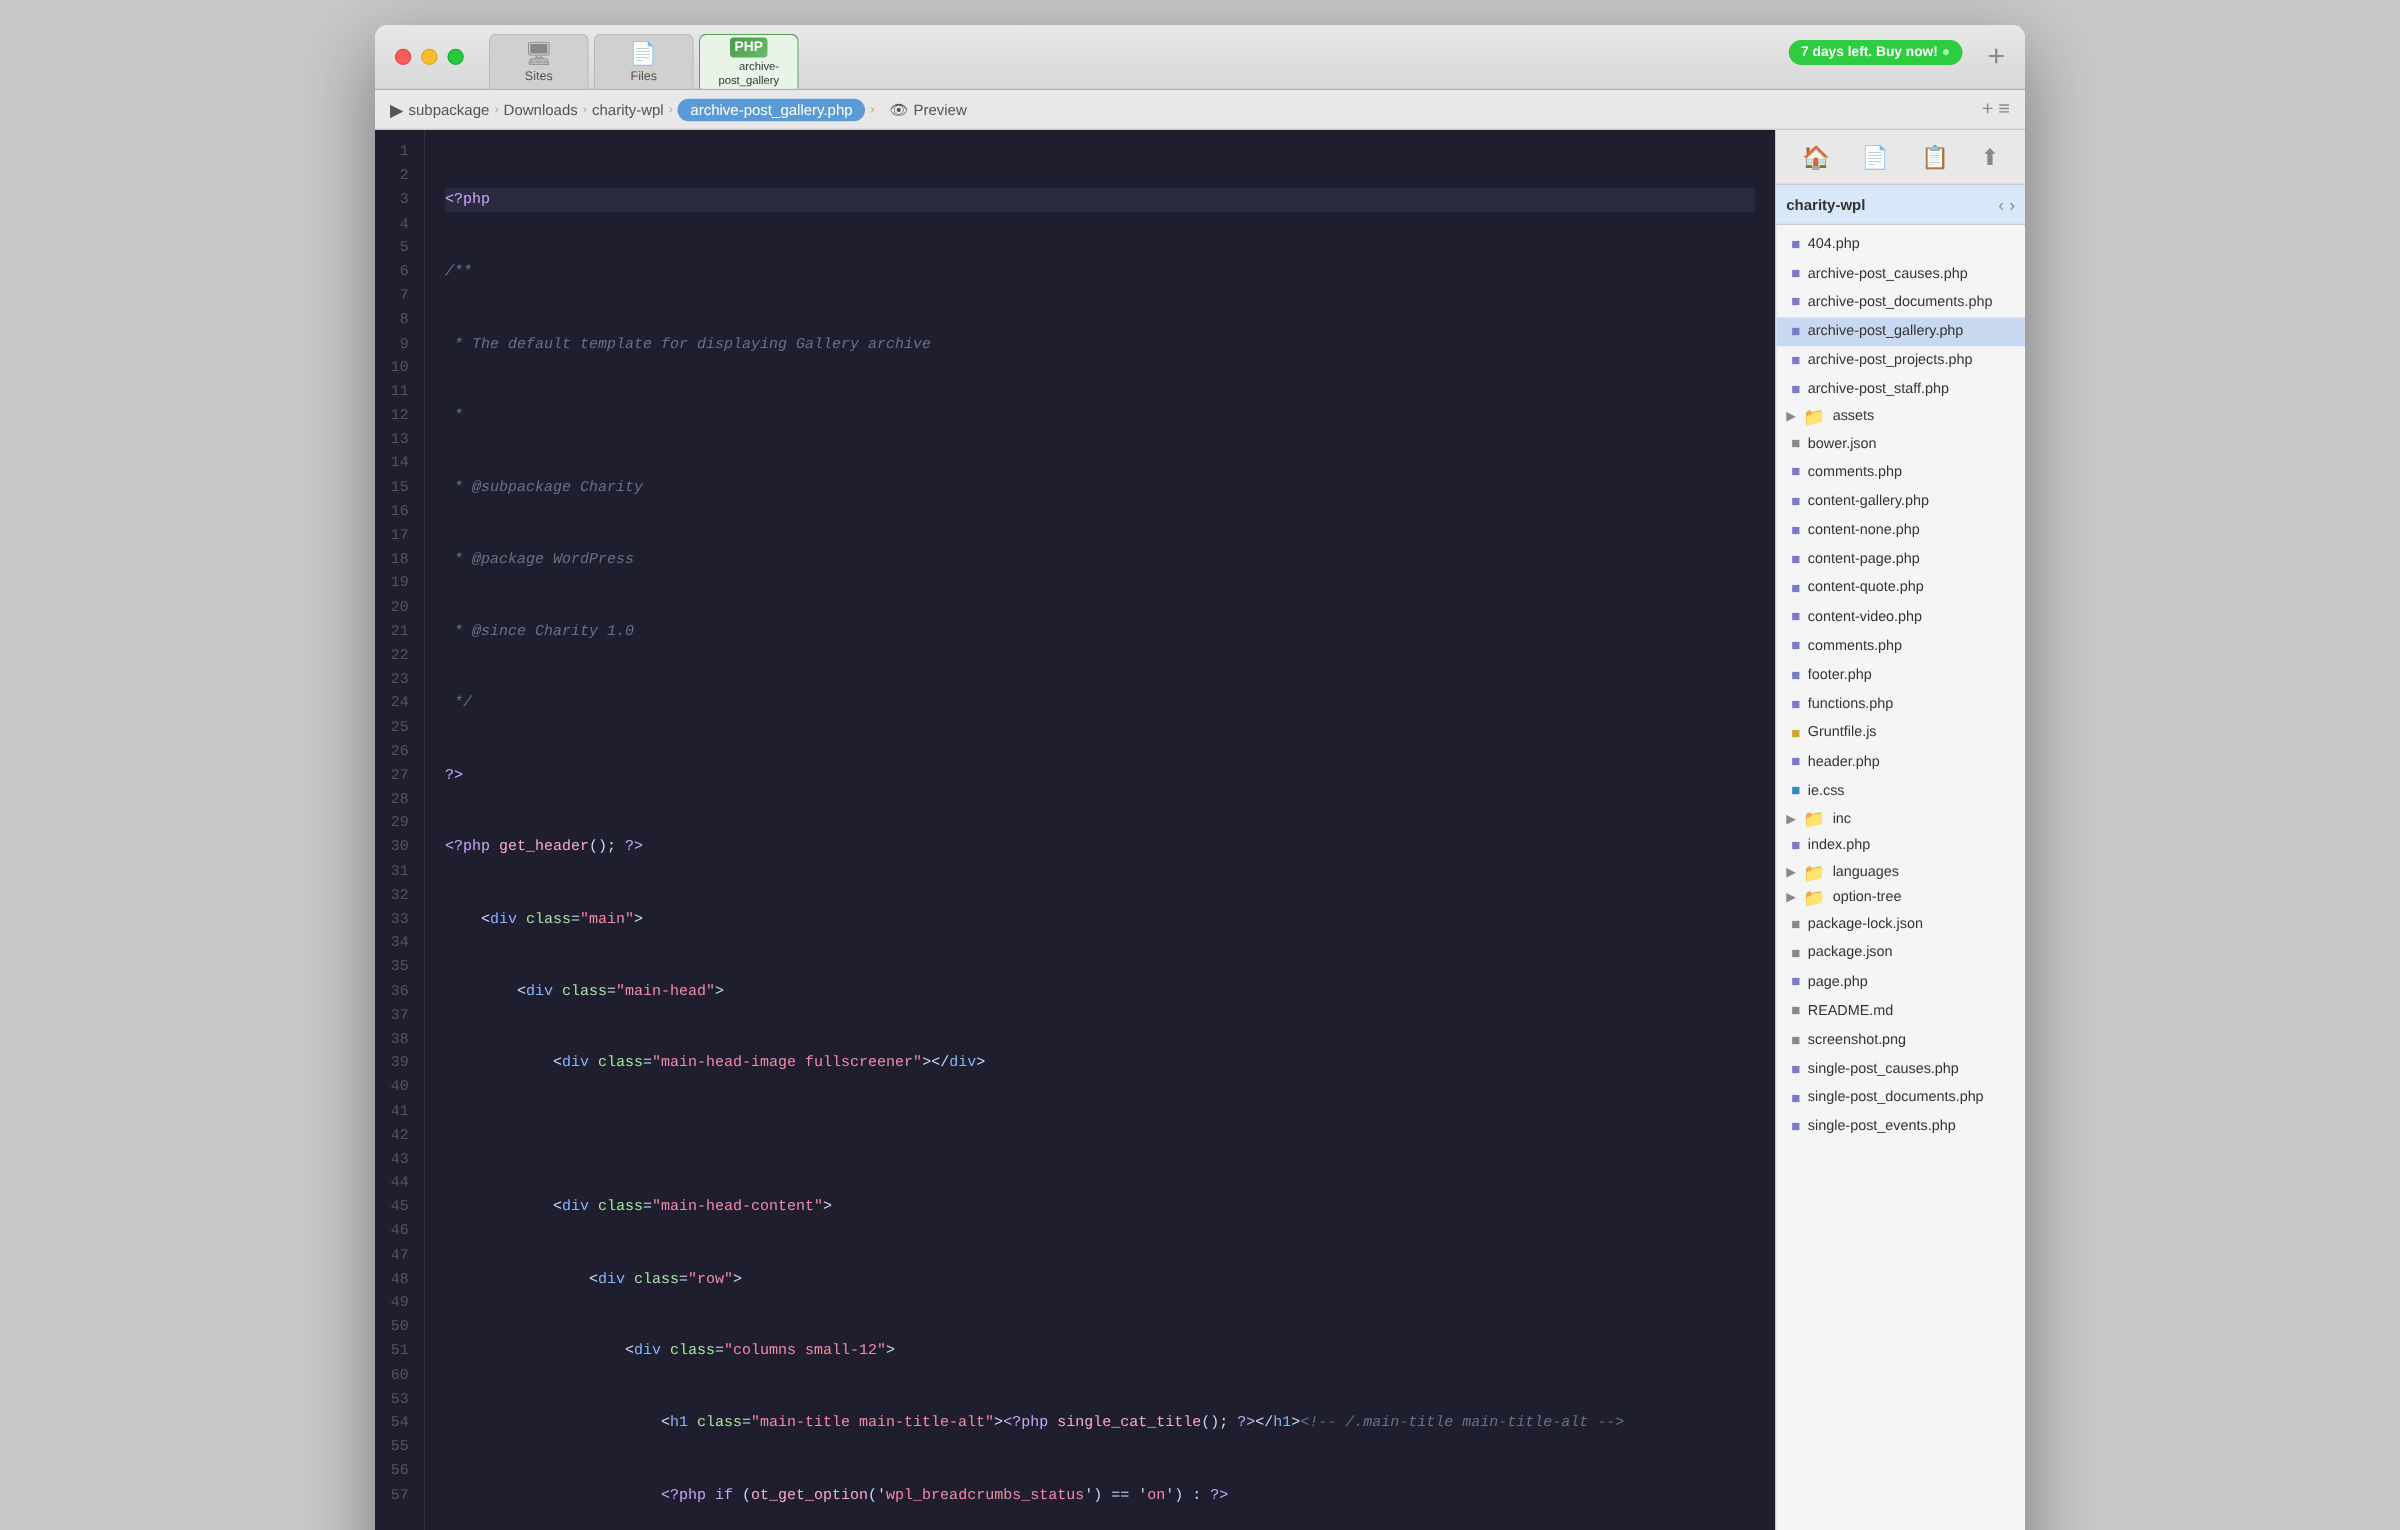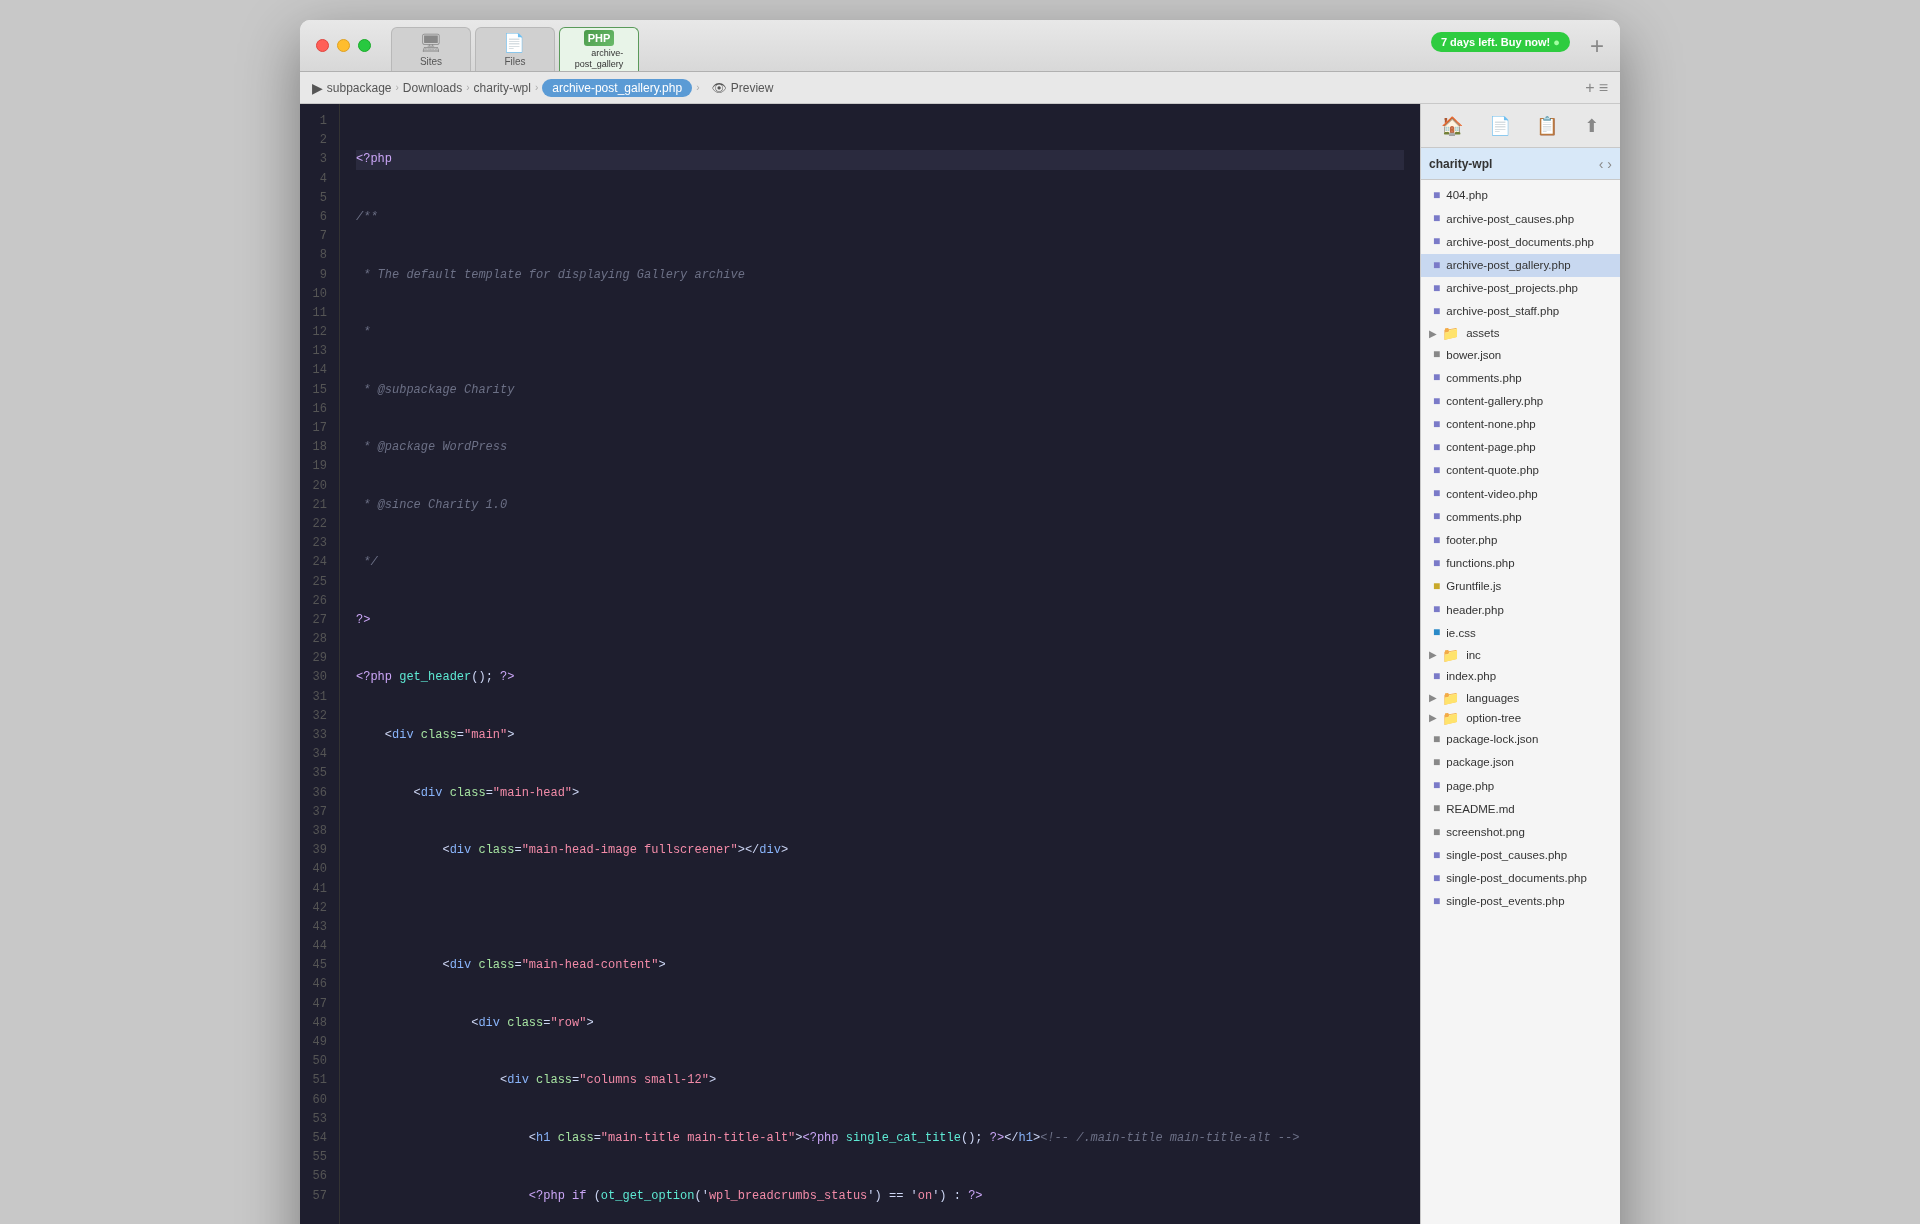--- a/index.html
+++ b/index.html
@@ -202,21 +202,21 @@
       overflow: auto;
     }
     .code-lines div { line-height: 1.6; min-height: 19.2px; }
 
     
     .php-tag { color: #cba6f7; }
     .comment { color: #6c7086; font-style: italic; }
     .tag { color: #89b4fa; text-align: center; }
     .attr { color: #a6e3a1; }
     .str { color: #f38ba8; }
-    .func { color: #5eead4; }
+    .func { color: #f9a8d4; }
     .keyword { color: #cba6f7; }
     .highlight-line { background: #2a2a3e; }
 
     
     .sidebar {
       width: 200px;
       background: #f5f5f5;
       border-left: 1px solid #c8c8c8;
       display: flex;
       flex-direction: column;

